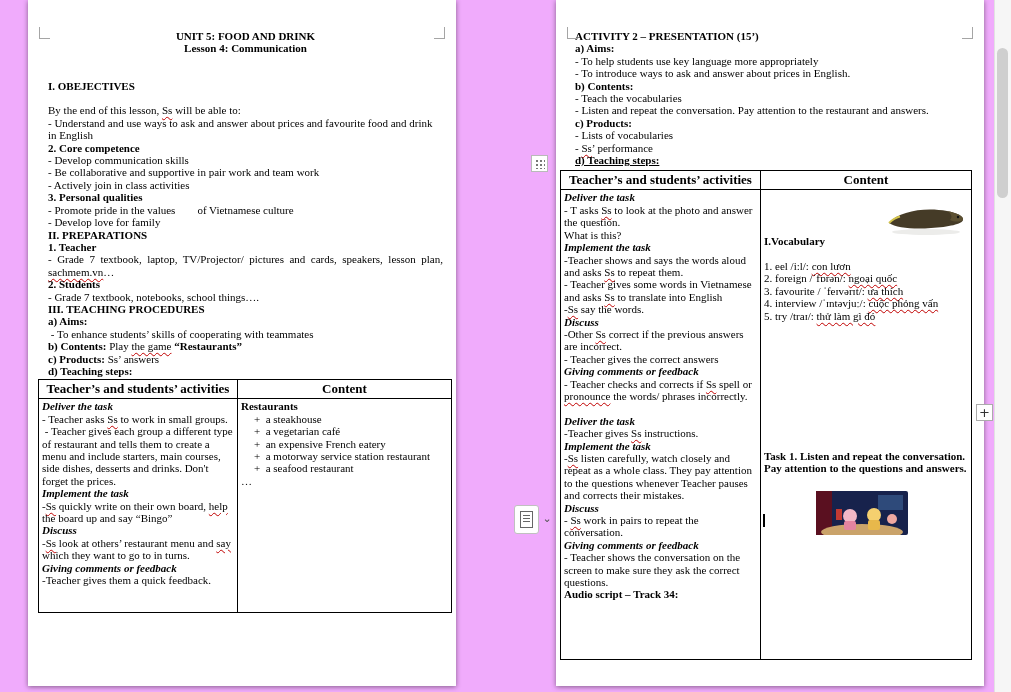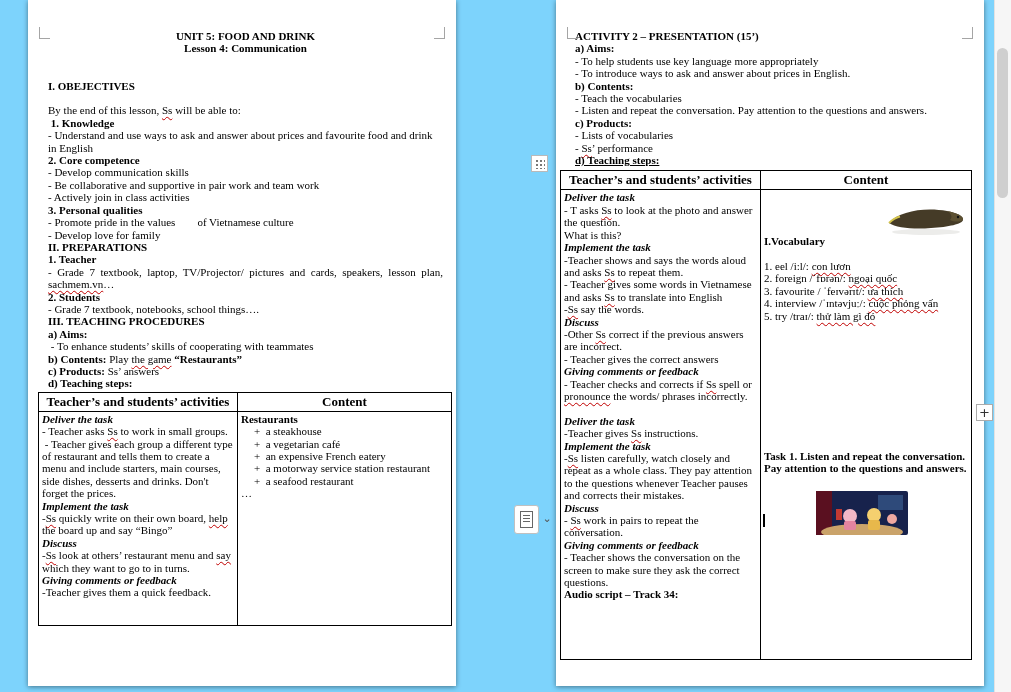--- a/index.html
+++ b/index.html
@@ -1,16 +1,16 @@
 <!DOCTYPE html>
 <html><head>
 <meta charset="utf-8">
 <style>
   html,body{margin:0;padding:0;}
-  #canvas{position:relative;width:1011px;height:692px;background:#7dd3fc;overflow:hidden;
+  #canvas{position:relative;width:1011px;height:692px;background:#f0abfc;overflow:hidden;
           font-family:"Liberation Serif","DejaVu Serif",serif;color:#000;}
   .page{position:absolute;top:0;height:686px;width:428px;background:#fff;
         box-shadow:0 1px 5px rgba(0,0,0,.45);}
   #page1{left:28px;} #page2{left:556px;}
   #page1 .content{padding:30px 13px 0 20px;}
   #page2 .content{padding:30px 35px 0 19px;}
   .ln{font-size:11px;line-height:12.4px;min-height:12.4px;}
   .bd{font-weight:bold;} .it{font-style:italic;} .un{text-decoration:underline;}
   .sq{text-decoration-line:underline;text-decoration-style:wavy;
       text-decoration-color:#c00000;text-decoration-thickness:1px;text-underline-offset:2px;}
@@ -60,21 +60,20 @@
     <div class="crop tr"></div>
     <div class="content">
       <div class="ln center bd">UNIT 5: FOOD AND DRINK</div>
       <div class="ln center bd">Lesson 4: Communication</div>
       <div>
           <div class="ln">&nbsp;</div>
           <div class="ln">&nbsp;</div>
           <div class="ln"><span class="bd">I. OBEJECTIVES</span></div>
           <div class="ln">&nbsp;</div>
           <div class="ln"><span>By the end of this lesson, </span><span class="sq">Ss</span><span> will be able to:</span></div>
-          <div class="ln"><span class="bd">&nbsp;1. Knowledge</span></div>
           <div class="ln"><span>- Understand and use ways to ask and answer about prices and favourite food and drink in English</span></div>
           <div class="ln"><span class="bd">2. Core competence</span></div>
           <div class="ln"><span>- Develop communication skills</span></div>
           <div class="ln"><span>- Be collaborative and supportive in pair work and team work</span></div>
           <div class="ln"><span>- Actively join in class activities</span></div>
           <div class="ln"><span class="bd">3. Personal qualities</span></div>
           <div class="ln"><span>- Promote pride in the values &nbsp;&nbsp;&nbsp;&nbsp;&nbsp;&nbsp; of Vietnamese culture</span></div>
           <div class="ln"><span>- Develop love for family</span></div>
           <div class="ln"><span class="bd">II. PREPARATIONS</span></div>
           <div class="ln"><span class="bd">1. Teacher</span></div>
@@ -133,21 +132,21 @@
     <div class="crop tl"></div>
     <div class="crop tr"></div>
     <div class="content">
       <div>
           <div class="ln"><span class="bd">ACTIVITY 2 – PRESENTATION (15’)</span></div>
           <div class="ln"><span class="bd">a) Aims:</span></div>
           <div class="ln"><span>- To help students use key language more appropriately</span></div>
           <div class="ln"><span>- To introduce ways to ask and answer about prices in English.</span></div>
           <div class="ln"><span class="bd">b) Contents:</span></div>
           <div class="ln"><span>- Teach the vocabularies</span></div>
-          <div class="ln"><span>- Listen and repeat the conversation. Pay attention to the questions and answers.</span></div>
+          <div class="ln"><span>- Listen and repeat the conversation. Pay attention to the restaurant and answers.</span></div>
           <div class="ln"><span class="bd">c) Products:</span></div>
           <div class="ln"><span>- Lists of vocabularies</span></div>
           <div class="ln"><span>- </span><span class="sq">Ss</span><span>’ performance</span></div>
           <div class="ln"><span class="bd un">d) Teaching steps:</span></div>
         </div>
       <table class="doc">
         <colgroup>
             <col style="width:200px">
             <col>
           </colgroup>

